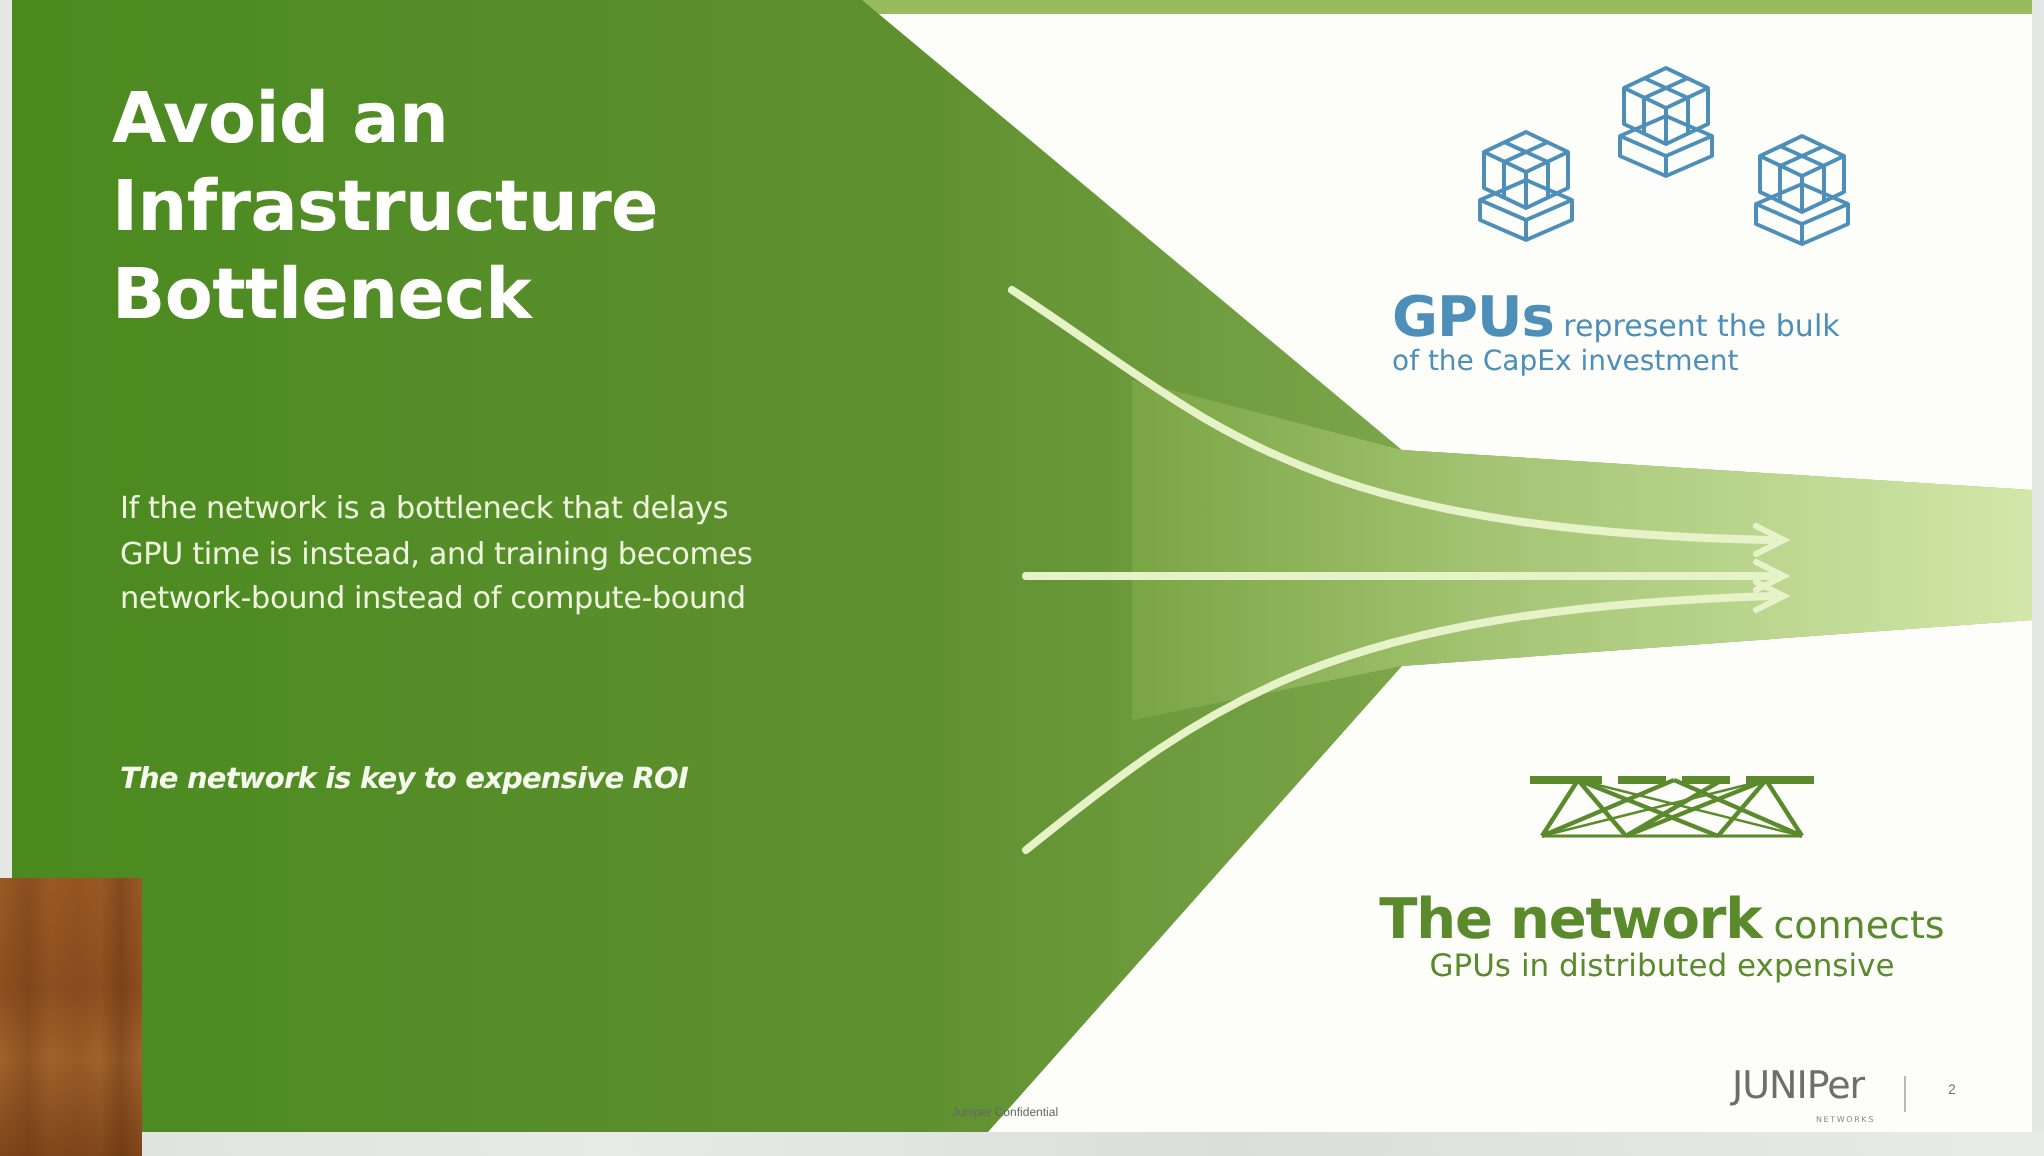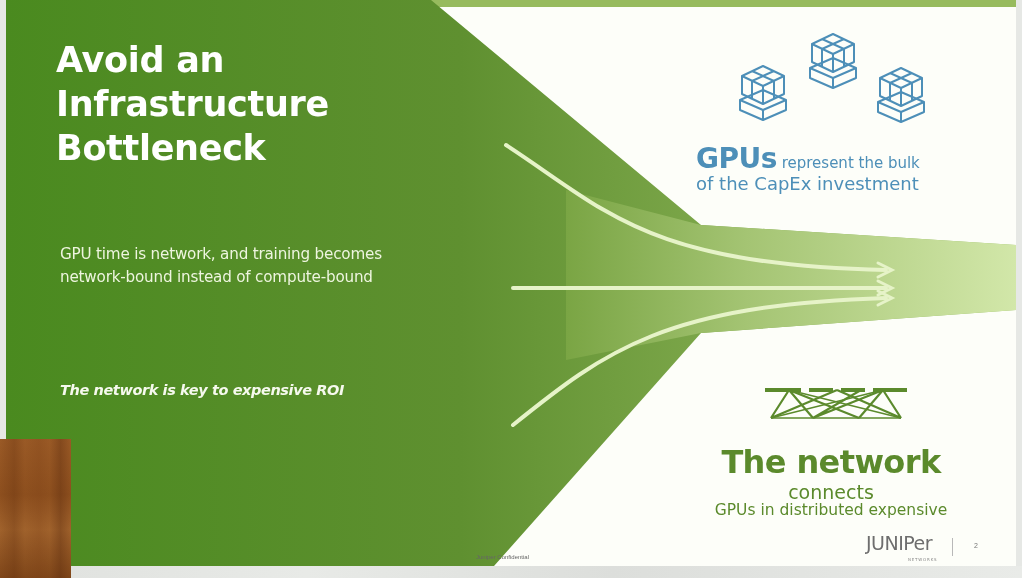--- a/index.html
+++ b/index.html
@@ -90,41 +90,41 @@
   .gpu-caption .big {
     font-size: 28px;
     font-weight: bold;
     letter-spacing: -0.5px;
   }
   .gpu-caption .small {
     font-size: 15px;
   }
   .gpu-caption .line2 {
     display: block;
-    font-size: 18px;
+    font-size: 14px;
     margin-top: -2px;
   }
   .net-icon {
     position: absolute;
     left: 755px;
     top: 385px;
     width: 150px;
     height: 40px;
   }
   .net-caption {
     position: absolute;
     left: 670px;
     top: 443px;
     width: 310px;
     text-align: center;
     color: #5b8a2c;
     font-family: "DejaVu Sans", sans-serif;
   }
   .net-caption .big {
-    font-size: 32px;
+    font-size: 28px;
     font-weight: bold;
     letter-spacing: -0.6px;
   }
   .net-caption .small {
     font-size: 19px;
   }
   .net-caption .line2 {
     display: block;
     font-size: 15.5px;
     margin-top: -2px;
@@ -225,21 +225,22 @@
       </g>
     </svg>
 
     <h1 class="title">
       <span>Avoid an</span>
       <span>Infrastructure</span>
       <span>Bottleneck</span>
     </h1>
 
     <div class="body-text">
-      <span>GPU time is network, and training becomes</span>
+      <span>If the network is a bottleneck that delays</span>
+      <span>GPU time is instead, and training becomes</span>
       <span>network-bound instead of compute-bound</span>
     </div>
 
     <div class="tagline">The network is key to expensive ROI</div>
 
     <svg class="gpu-icons" viewBox="0 0 200 100">
       <defs>
         <g id="gpuStack" fill="none" stroke="#4d8fb8" stroke-width="2" stroke-linejoin="round">
 
           <path d="M2 38 L25 28 L48 38 L48 48 L25 58 L2 48 Z"></path>

